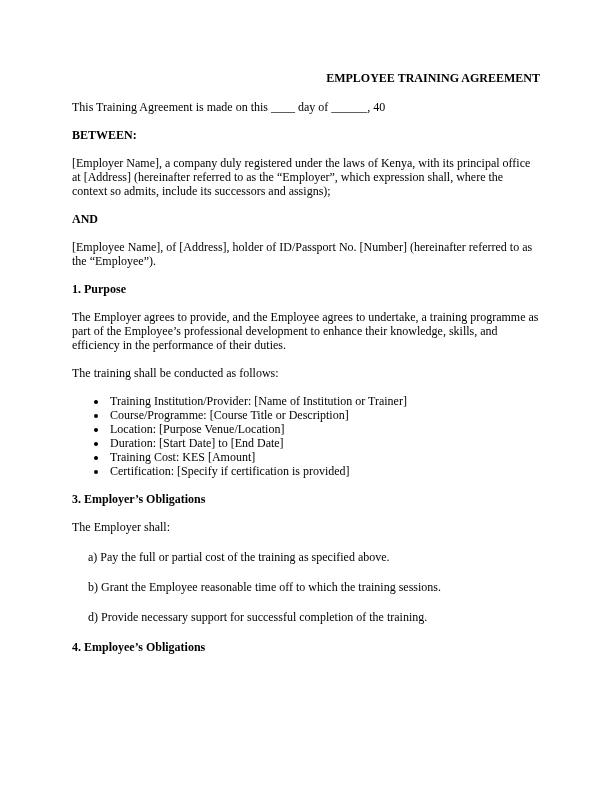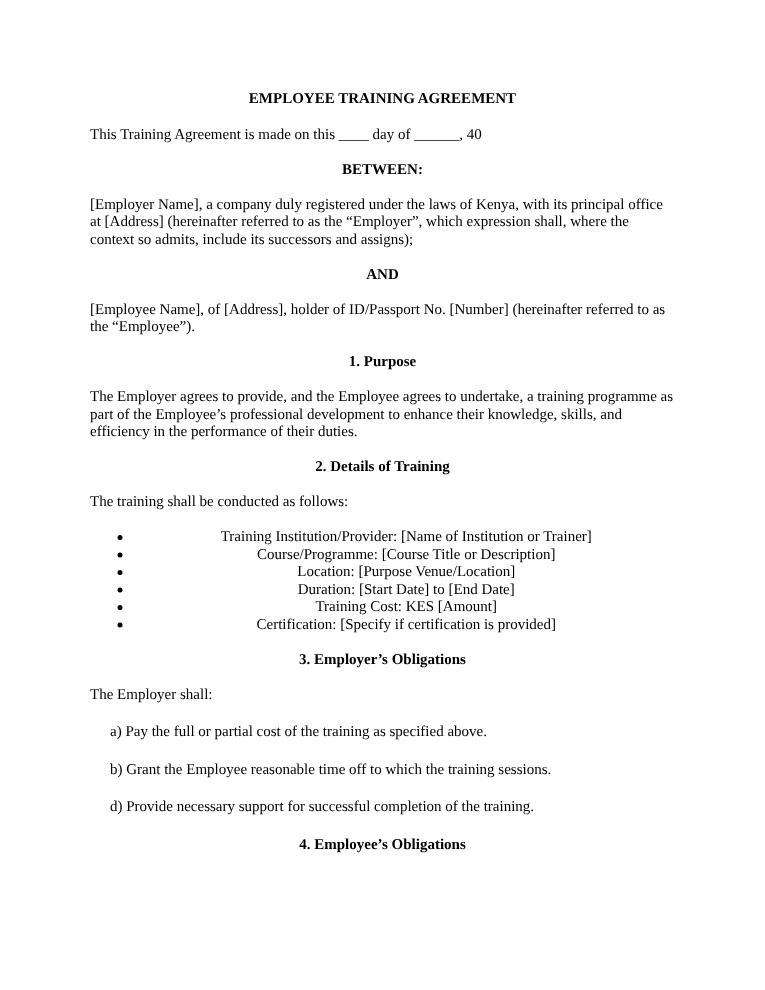--- a/index.html
+++ b/index.html
@@ -16,41 +16,39 @@
     box-sizing: border-box;
     padding: 71px 72px 0 72px;
     font-family: "Liberation Serif", "DejaVu Serif", serif;
     font-size: 12px;
     line-height: 14px;
     color: #000000;
     overflow: hidden;
   }
   .doc-title {
     font-weight: bold;
-    text-align: center;
+    text-align: right;
     margin: 0 0 15px 0;
     font-family: Liberation Serif, serif;
   }
   .para {
     margin: 0 0 14px 0;
     text-align: left;
   }
   .bold {
     font-weight: bold;
-    text-align: center;
   }
   ul.bullet-list {
     margin: 0 0 14px 0;
     padding: 0 0 0 36px;
     list-style-type: disc;
   }
   ul.bullet-list li {
     margin: 0;
     padding: 0 0 0 2px;
-    text-align: center;
   }
   .tight-block {
     margin: 0 0 14px 0;
   }
   .tight-block .tight-line {
     margin: 16px;
   }
 </style>
 </head>
 <body>
@@ -66,21 +64,20 @@
   <p class="para">[Employer Name], a company duly registered under the laws of Kenya, with its principal office at [Address] (hereinafter referred to as the “Employer”, which expression shall, where the context so admits, include its successors and assigns);</p>
 
   <p class="para bold">AND</p>
 
   <p class="para">[Employee Name], of [Address], holder of ID/Passport No. [Number] (hereinafter referred to as the “Employee”).</p>
 
   <p class="para bold">1. Purpose</p>
 
   <p class="para">The Employer agrees to provide, and the Employee agrees to undertake, a training programme as part of the Employee’s professional development to enhance their knowledge, skills, and efficiency in the performance of their duties.</p>
 
-  <p class="para bold">2. Details of Training</p>
 
   <p class="para">The training shall be conducted as follows:</p>
 
   <ul class="bullet-list">
     <li>Training Institution/Provider: [Name of Institution or Trainer]</li>
     <li>Course/Programme: [Course Title or Description]</li>
     <li>Location: [Purpose Venue/Location]</li>
     <li>Duration: [Start Date] to [End Date]</li>
     <li>Training Cost: KES [Amount]</li>
     <li>Certification: [Specify if certification is provided]</li>

